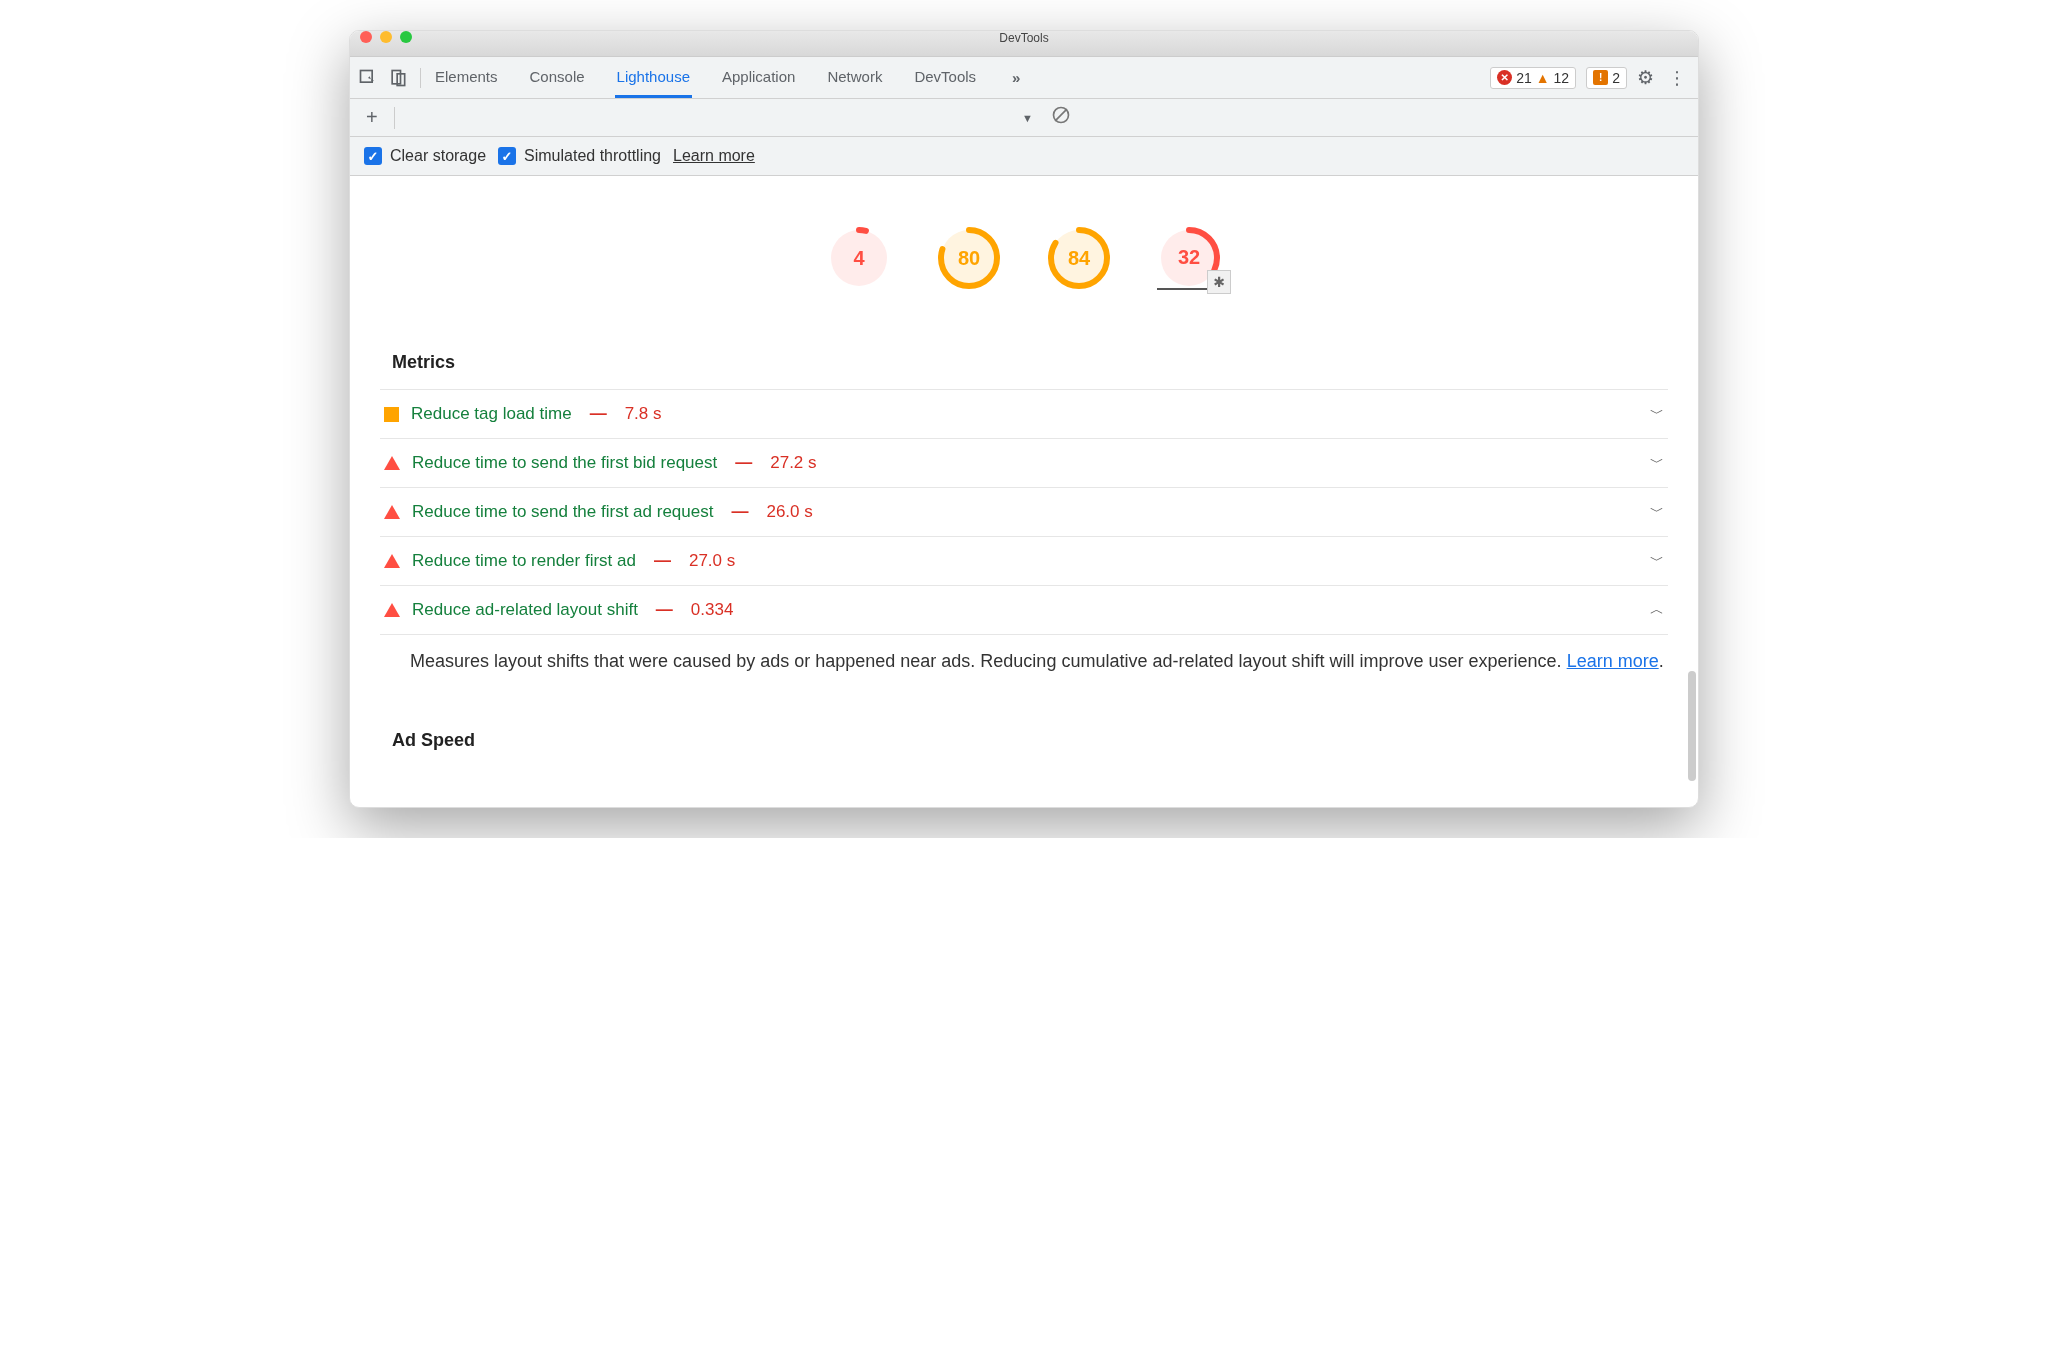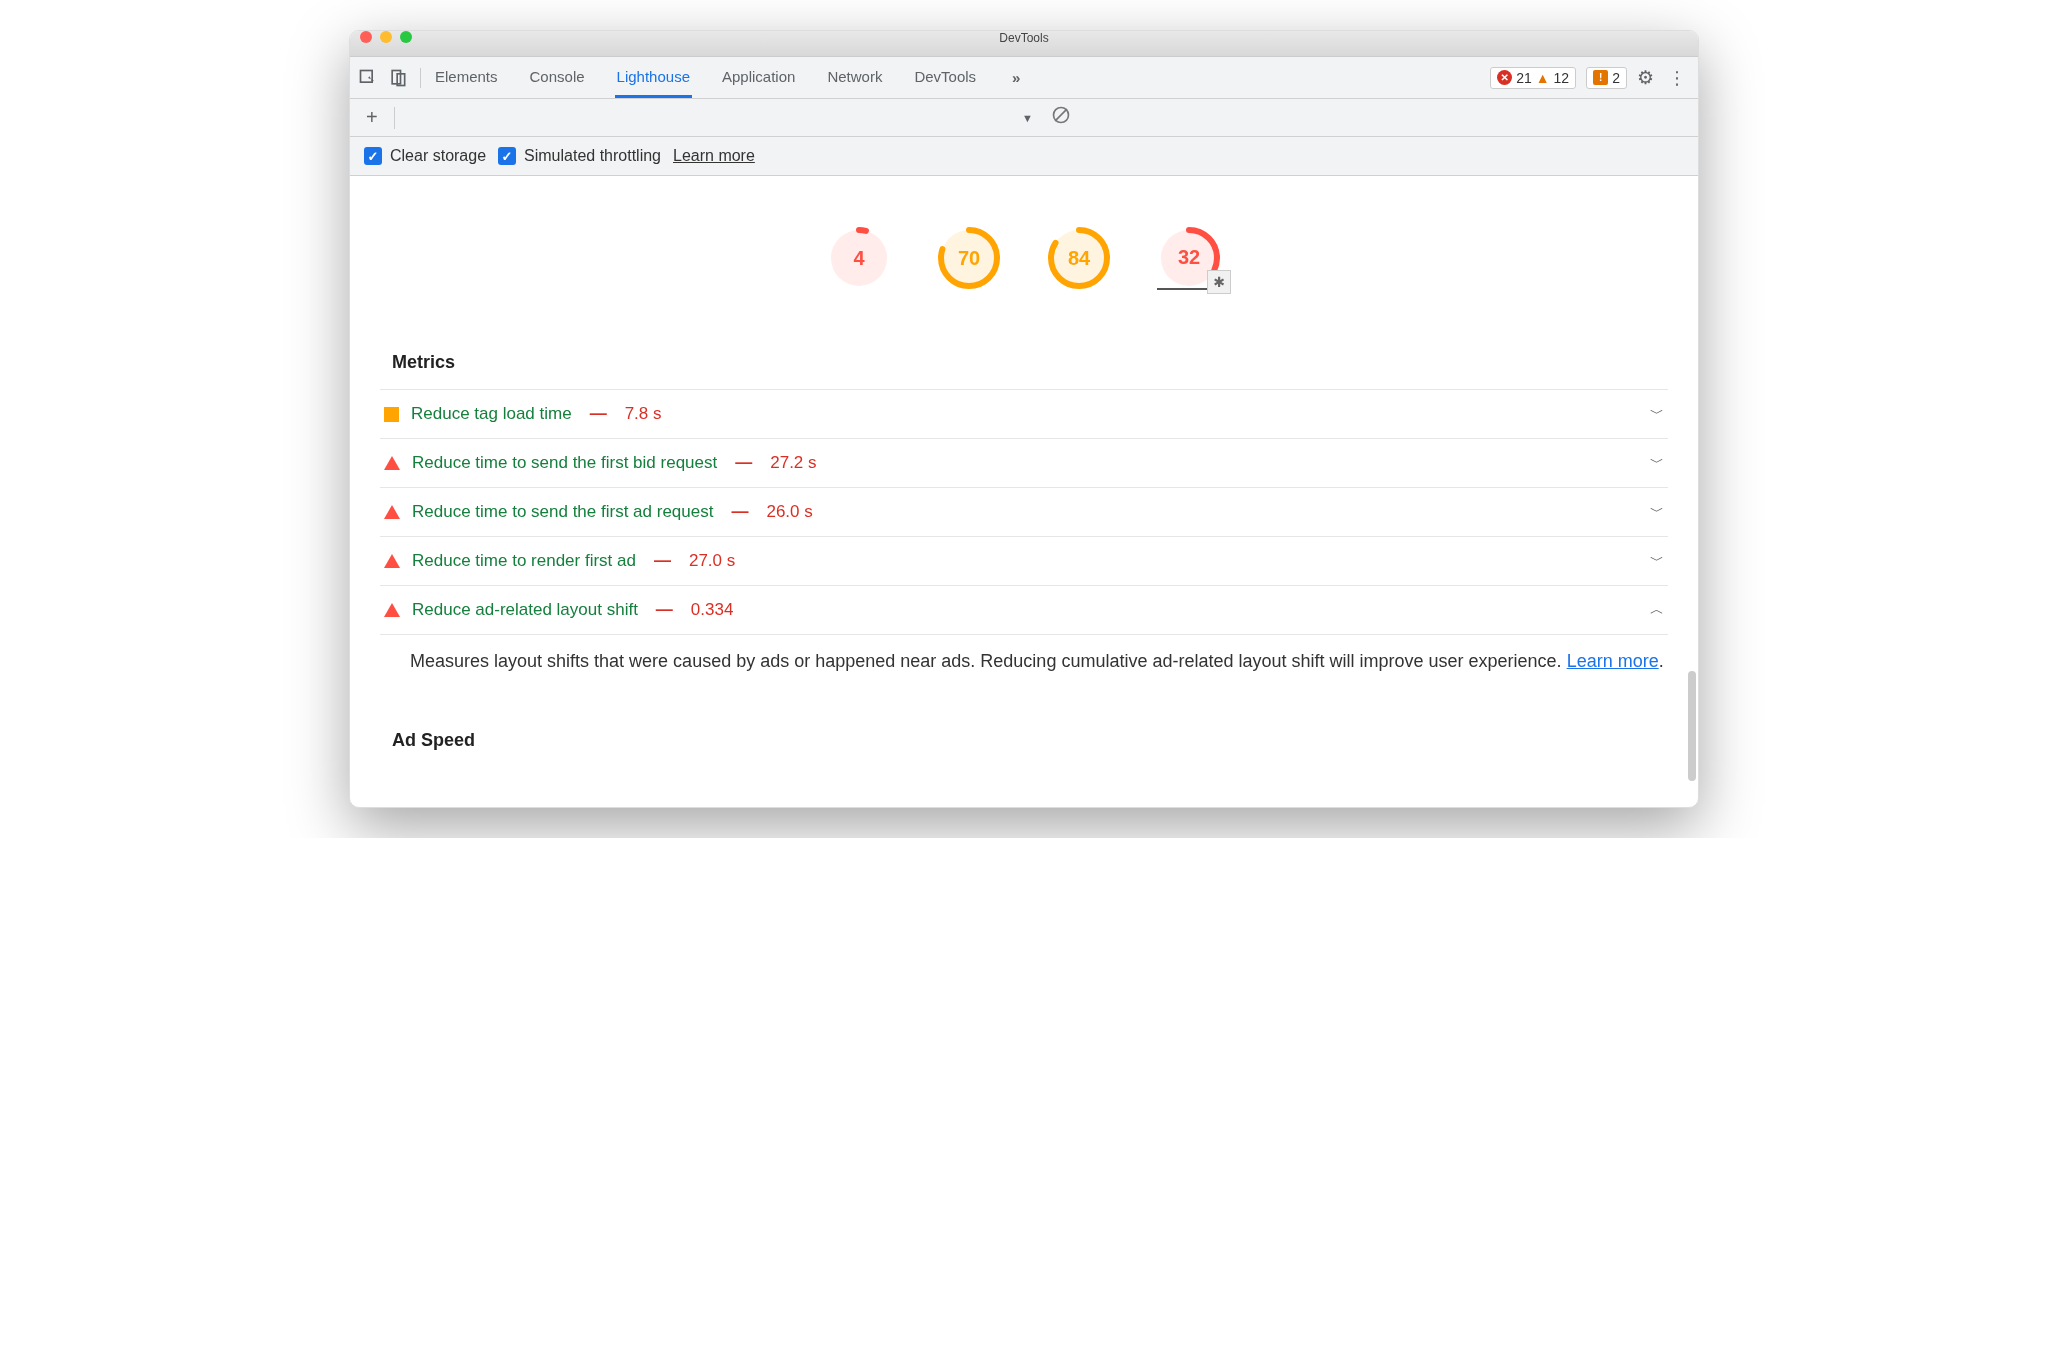--- a/index.html
+++ b/index.html
@@ -299,21 +299,21 @@
       <circle cx="32" cy="32" r="28" fill="none" stroke="#ff4e42" stroke-width="6" stroke-dasharray="7.037167544041137 175.92918860102841" stroke-linecap="round"></circle>
     </svg>
     <div class="num">4</div>
     
   </div>
       <div class="score orange">
     <svg viewBox="0 0 64 64">
       <circle cx="32" cy="32" r="28" class="bg" fill="#fff" stroke="#ffe1a8" stroke-width="0"></circle>
       <circle cx="32" cy="32" r="28" fill="none" stroke="#ffa400" stroke-width="6" stroke-dasharray="140.74335088082273 175.92918860102841" stroke-linecap="round"></circle>
     </svg>
-    <div class="num">70</div>
+    <div class="num">80</div>
     
   </div>
       <div class="score orange">
     <svg viewBox="0 0 64 64">
       <circle cx="32" cy="32" r="28" class="bg" fill="#fff" stroke="#ffe1a8" stroke-width="0"></circle>
       <circle cx="32" cy="32" r="28" fill="none" stroke="#ffa400" stroke-width="6" stroke-dasharray="147.78051842486386 175.92918860102841" stroke-linecap="round"></circle>
     </svg>
     <div class="num">84</div>
     
   </div>

